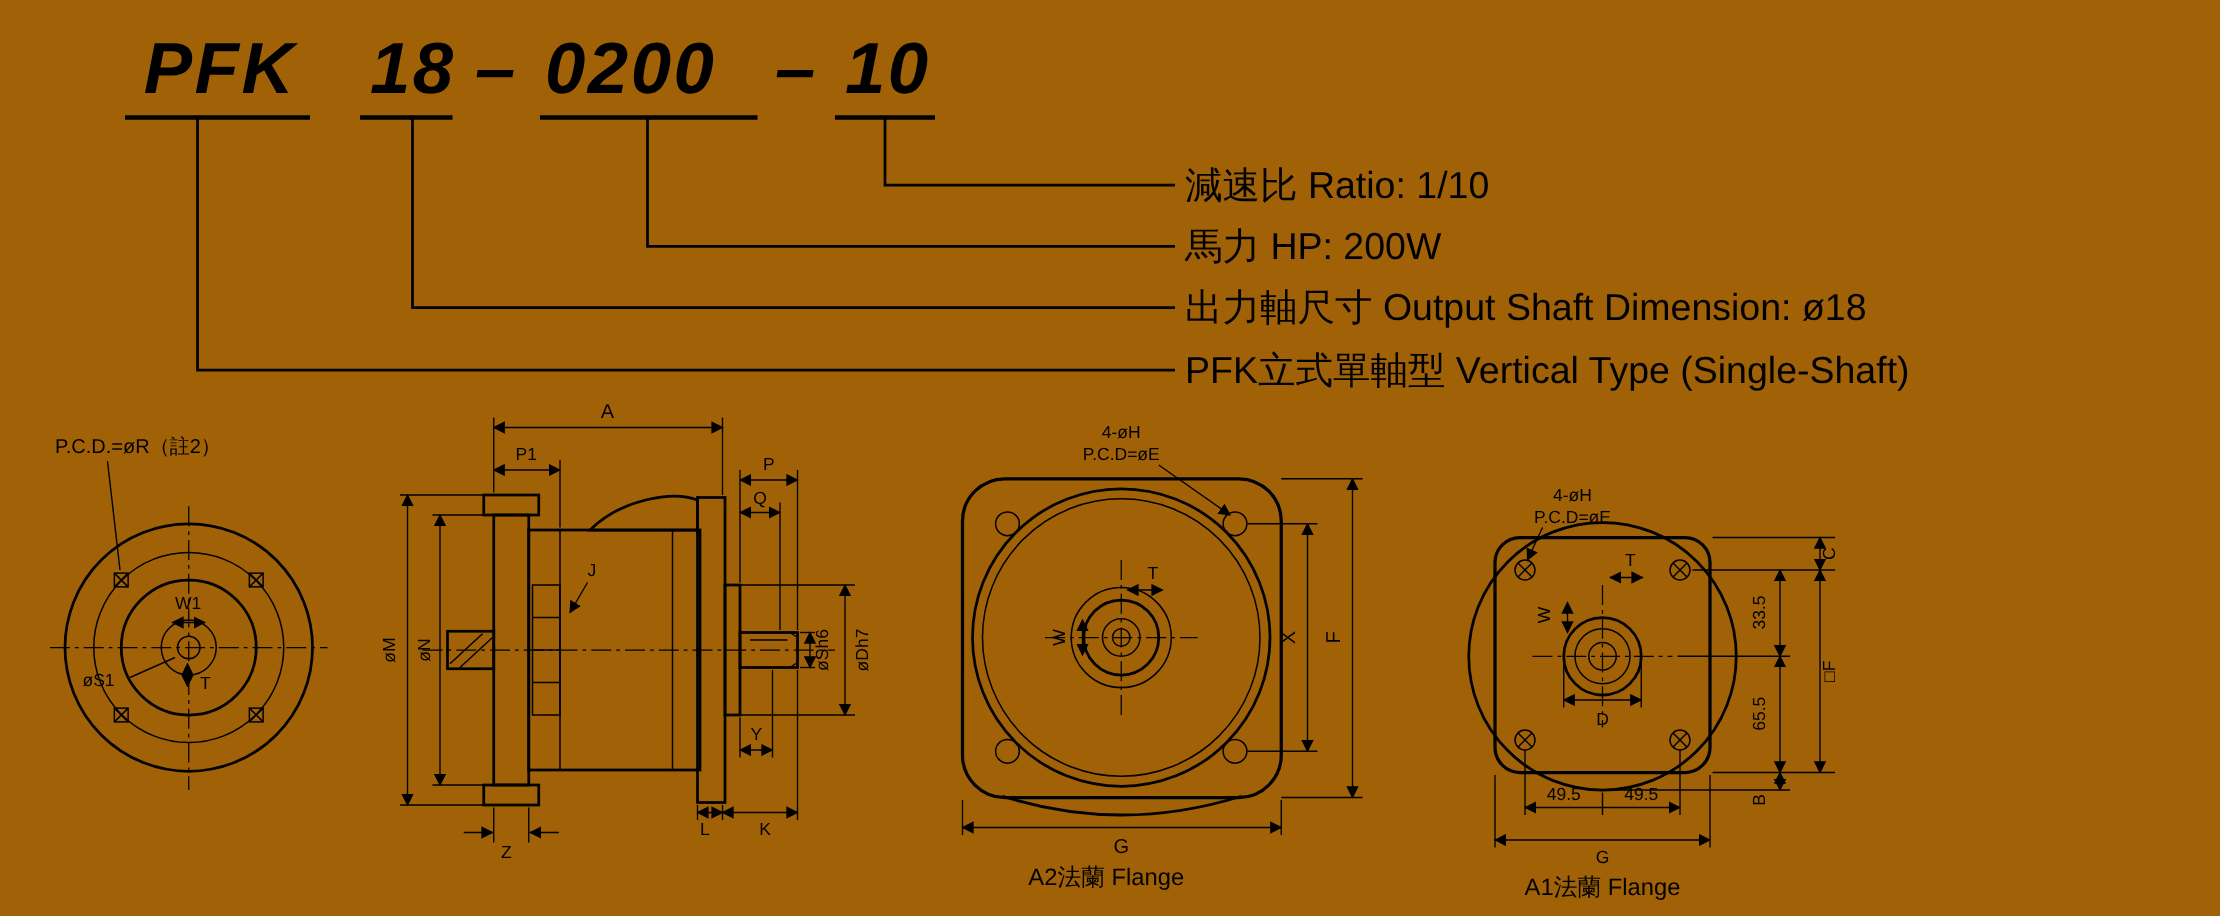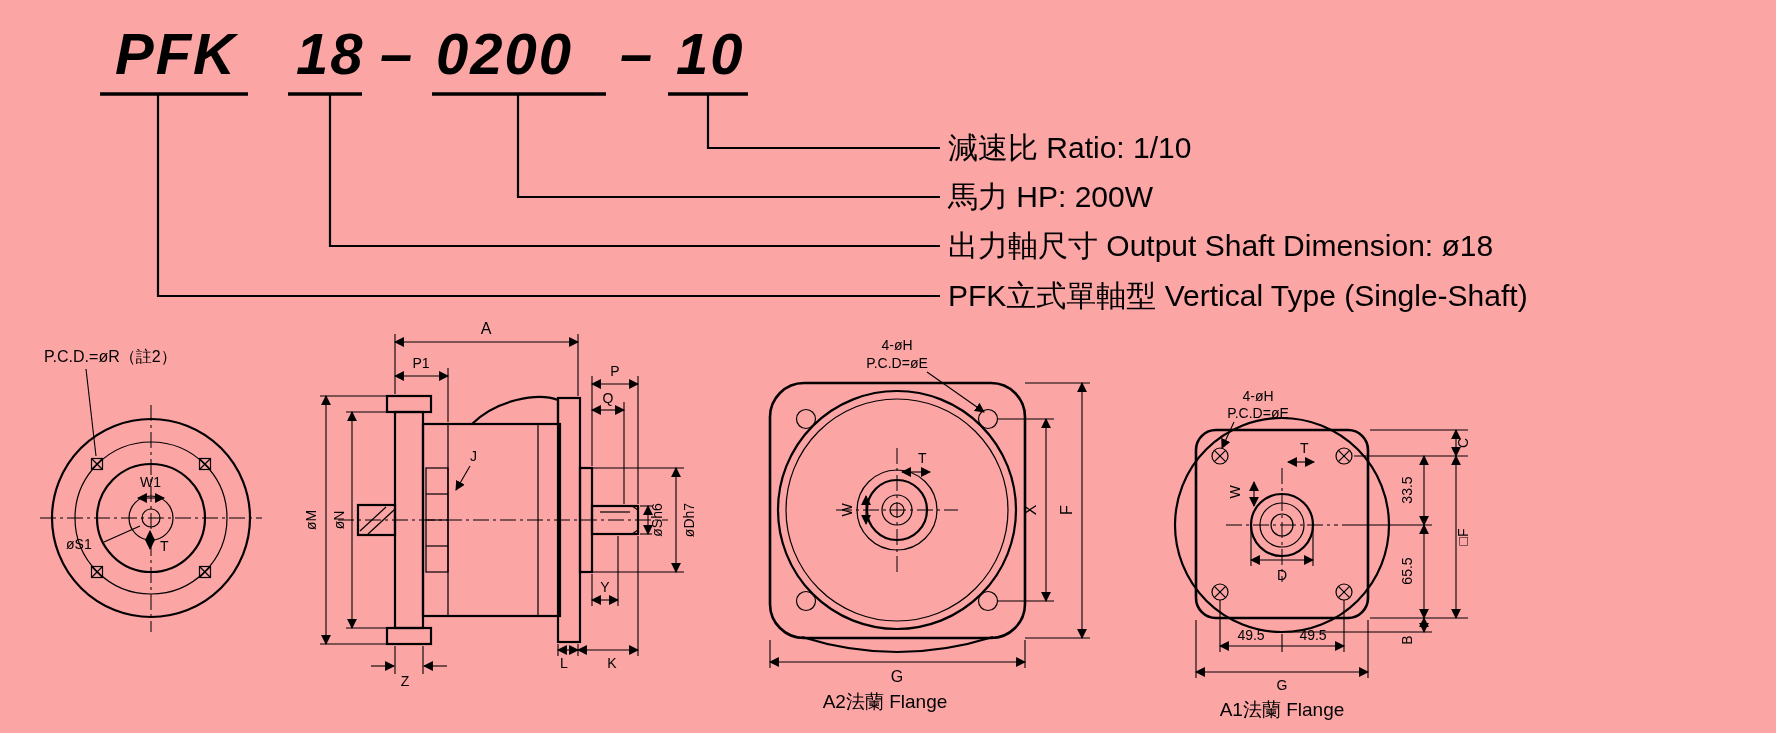--- a/index.html
+++ b/index.html
@@ -1,20 +1,20 @@
 <!DOCTYPE html>
 <html><head>
 <meta charset="utf-8">
 <style>
   html, body { margin: 0; padding: 0; background: #ffffff; }
   #stage {
     position: relative;
     width: 1776px;
     height: 733px;
-    background: #fca5a5;
+    background: #a16207;
     overflow: hidden;
   }
   svg { display: block; }
   svg text {
     font-family: "Liberation Sans", "DejaVu Sans", sans-serif;
     fill: #000;
   }
   .code {
     font-size: 58px;
     font-weight: bold;

